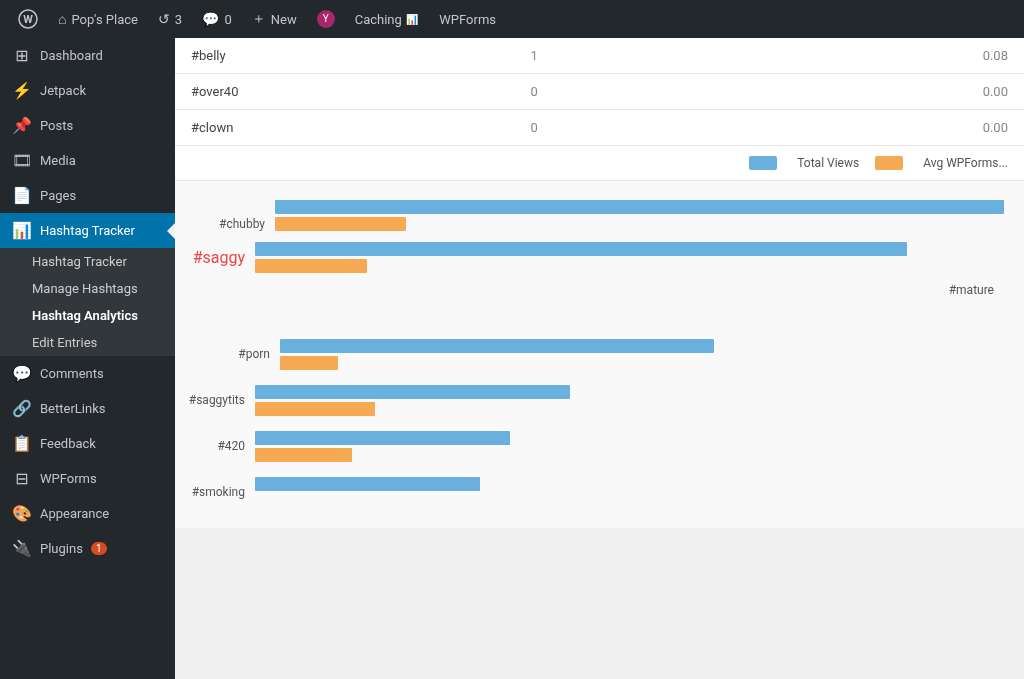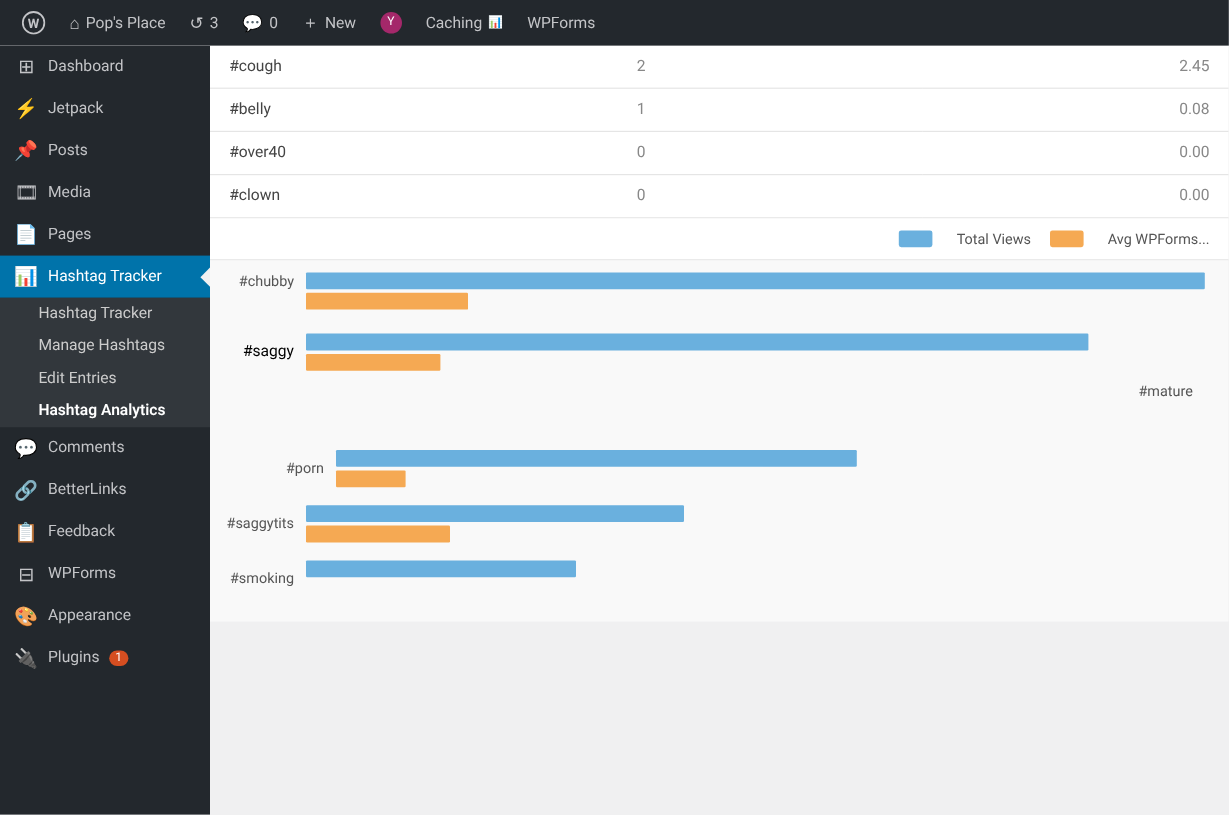--- a/index.html
+++ b/index.html
@@ -217,22 +217,22 @@
 
     <div class="sidebar-item active" style="position:relative;">
       <span class="sidebar-icon">📊</span>
       <span>Hashtag Tracker</span>
       <div class="sidebar-active-arrow"></div>
     </div>
 
     <div class="sidebar-submenu">
       <div class="sidebar-subitem">Hashtag Tracker</div>
       <div class="sidebar-subitem">Manage Hashtags</div>
+      <div class="sidebar-subitem active">Hashtag Analytics</div>
       <div class="sidebar-subitem">Edit Entries</div>
-      <div class="sidebar-subitem active">Hashtag Analytics</div>
     </div>
 
     <div class="sidebar-item">
       <span class="sidebar-icon">💬</span>
       <span>Comments</span>
     </div>
 
     <div class="sidebar-item">
       <span class="sidebar-icon">🔗</span>
       <span>BetterLinks</span>
@@ -258,25 +258,20 @@
       <span>Plugins</span>
       <span class="adminbar-count">1</span>
     </div>
   </div>
 
   <div id="content-area">
 
     <div class="table-section">
       <table class="data-table">
         <tbody id="table-body">
-        <tr>
-    <td>#cough</td>
-    <td>2</td>
-    <td>2.45</td>
-  </tr>
             <tr>
     <td>#belly</td>
     <td>1</td>
     <td>0.08</td>
   </tr>
             <tr>
     <td>#over40</td>
     <td>0</td>
     <td>0.00</td>
   </tr>
@@ -295,29 +290,29 @@
         <span>Total Views</span>
       </div>
       <div class="legend-item">
         <div class="legend-color" style="background:#f5a953;"></div>
         <span>Avg WPForms...</span>
       </div>
     </div>
 
     <div class="chart-section">
       <div id="chart-rows-container" style="padding: 0 20px 0 0;">
-      <div style="display: flex; align-items: flex-start; margin-bottom: 6px; min-height: 40px;">
+      <div style="display: flex; align-items: flex-end; margin-bottom: 6px; min-height: 40px; padding-left: 20px;">
             <div style="width: 80px; text-align: right; font-size: 12px; color: rgb(85, 85, 85); padding-right: 10px; flex-shrink: 0;">#chubby</div>
             <div style="flex: 1 1 0%; display: flex; flex-direction: column; gap: 3px;">
               <div style="height: 14px; background: rgb(106, 176, 222); border-radius: 1px; width: 100%;"></div>
               <div style="height: 14px; background: rgb(245, 169, 83); border-radius: 1px; width: 18%;"></div>
             </div>
           </div>
           <div style="display: flex; align-items: center; margin-bottom: 6px; min-height: 40px;">
-            <div style="width: 80px; text-align: right; font-size: 13px; color: #000000; padding-right: 10px; flex-shrink: 0;">#saggy</div>
+            <div style="width: 80px; text-align: right; font-size: 16px; color: #ef4444; padding-right: 10px; flex-shrink: 0;">#saggy</div>
             <div style="flex: 1 1 0%; display: flex; flex-direction: column; gap: 3px;">
               <div style="height: 14px; background: rgb(106, 176, 222); border-radius: 1px; width: 87%;"></div>
               <div style="height: 14px; background: rgb(245, 169, 83); border-radius: 1px; width: 15%;"></div>
             </div>
           </div>
           <div style="display: flex; align-items: flex-end; margin-bottom: 6px; min-height: 40px; flex-direction: column;">
             <div style="width: 80px; text-align: right; font-size: 12px; color: rgb(85, 85, 85); padding-right: 10px; flex-shrink: 0;">#mature</div>
             <div style="flex: 1 1 0%; display: flex; flex-direction: column; gap: 3px;">
               <div style="height: 14px; background: rgb(106, 176, 222); border-radius: 1px; width: 80%;"></div>
               <div style="height: 14px; background: rgb(245, 169, 83); border-radius: 1px; width: 18%;"></div>
@@ -331,20 +326,27 @@
             </div>
           </div>
           <div style="display: flex; align-items: center; margin-bottom: 6px; min-height: 40px;">
             <div style="width: 80px; text-align: right; font-size: 12px; color: rgb(85, 85, 85); padding-right: 10px; flex-shrink: 0;">#saggytits</div>
             <div style="flex: 1 1 0%; display: flex; flex-direction: column; gap: 3px;">
               <div style="height: 14px; background: rgb(106, 176, 222); border-radius: 1px; width: 42%;"></div>
               <div style="height: 14px; background: rgb(245, 169, 83); border-radius: 1px; width: 16%;"></div>
             </div>
           </div>
           <div style="display: flex; align-items: center; margin-bottom: 6px; min-height: 40px;">
+            <div style="width: 80px; text-align: right; font-size: 12px; color: rgb(85, 85, 85); padding-right: 10px; flex-shrink: 0;">#420</div>
+            <div style="flex: 1 1 0%; display: flex; flex-direction: column; gap: 3px;">
+              <div style="height: 14px; background: rgb(106, 176, 222); border-radius: 1px; width: 34%;"></div>
+              <div style="height: 14px; background: rgb(245, 169, 83); border-radius: 1px; width: 13%;"></div>
+            </div>
+          </div>
+          <div style="display: flex; align-items: center; margin-bottom: 6px; min-height: 40px;">
             <div style="width: 80px; text-align: right; font-size: 12px; color: rgb(85, 85, 85); padding-right: 10px; flex-shrink: 0;">#smoking</div>
             <div style="flex: 1 1 0%; display: flex; flex-direction: column; gap: 3px;">
               <div style="height: 14px; background: rgb(106, 176, 222); border-radius: 1px; width: 30%;"></div>
               <div style="height: 14px; background: rgb(245, 169, 83); border-radius: 1px; width: 0%;"></div>
             </div>
           </div>
         </div>
     </div>
 
   </div>

